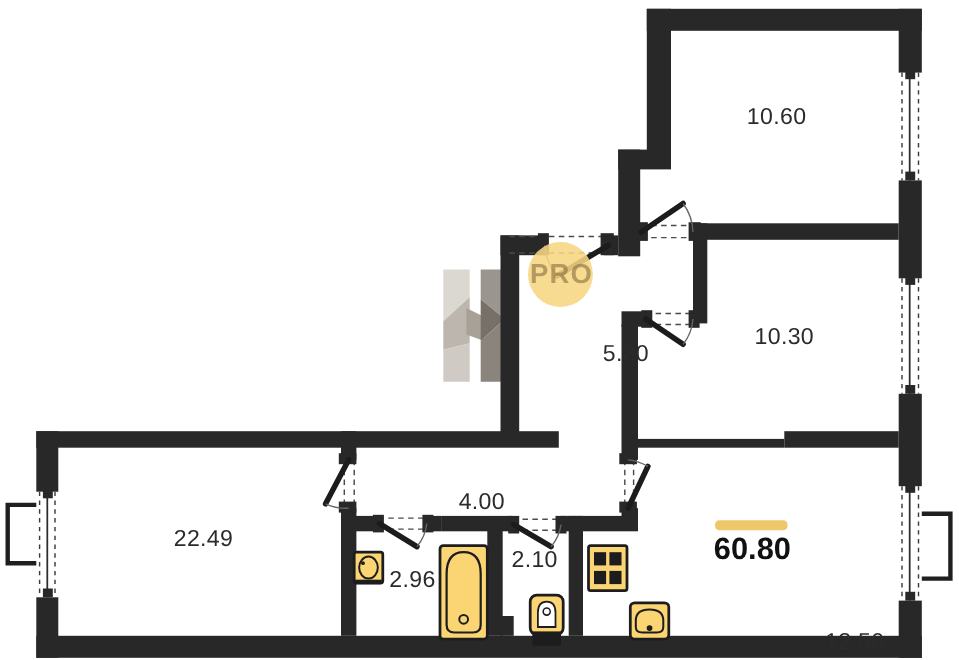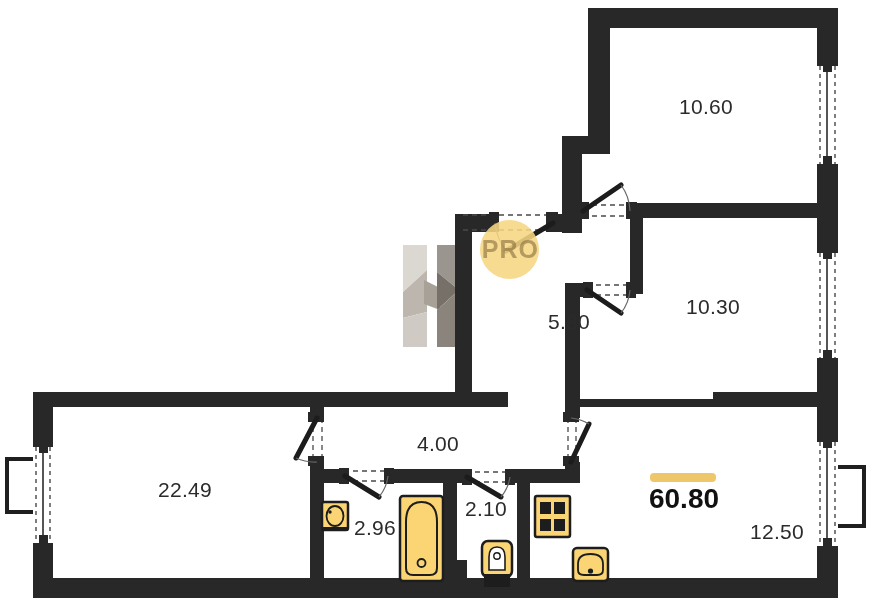--- a/index.html
+++ b/index.html
@@ -184,25 +184,25 @@
       <rect x="573" y="548" width="35" height="33" rx="4"></rect>
       <path d="M 578 564 Q 578 554 590.5 554 Q 603 554 603 564 L 603 570 Q 603 575 597 575 L 584 575 Q 578 575 578 570 Z" fill="#fbd473" stroke="#1d1d1d" stroke-width="1.8"></path>
       <circle cx="590.5" cy="571" r="2.6" fill="#1d1d1d" stroke="none"></circle>
     </g>
   </g>
 </svg>
 
   <div class="room-label" style="left:706px;top:107px;">10.60</div>
   <div class="room-label" style="left:713px;top:307px;">10.30</div>
   <div class="room-label" style="left:531px;top:322px;margin-left:38px;">5.80</div>
-  <div class="room-label" style="left:438px;top:444px;">4.00</div>
+  <div class="room-label" style="left:438px;top:457px;">4.00</div>
   <div class="room-label" style="left:185px;top:490px;">22.49</div>
   <div class="room-label" style="left:375px;top:528px;">2.96</div>
   <div class="room-label" style="left:486px;top:509px;">2.10</div>
-  <div class="room-label" style="left:777px;top:532px;">12.50</div>
+  <div class="room-label" style="left:777px;top:584px;">12.50</div>
 
   <div class="total-bar" style="background: rgb(239, 199, 107);"></div>
   <div class="total-label" style="left:684px;top:499px;">60.80</div>
 
   <div class="pro-badge" style="background: rgba(246, 214, 130, 0.88);">
     <span>PRO</span>
   </div>
 
 </div>
 

